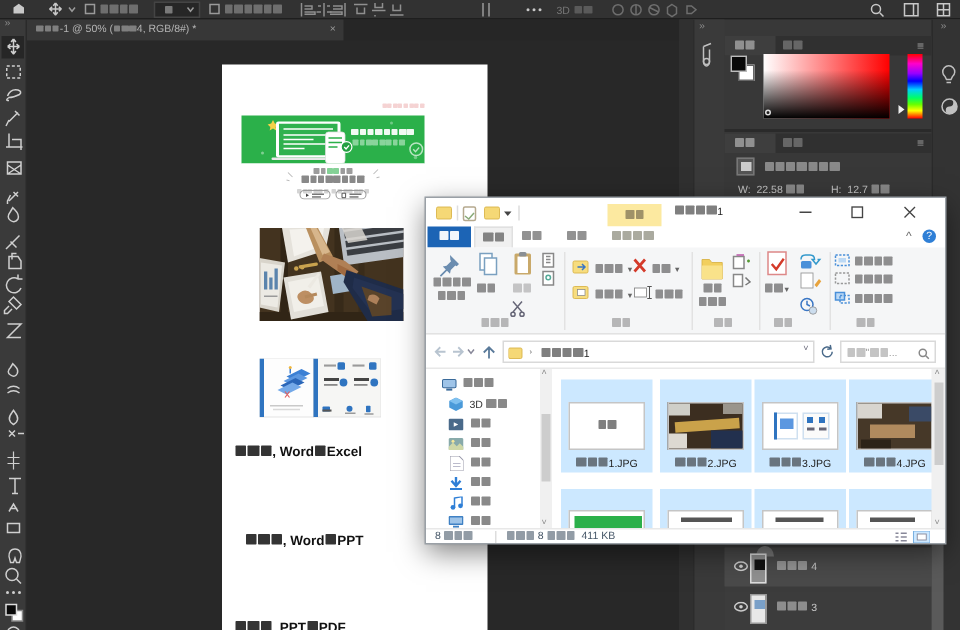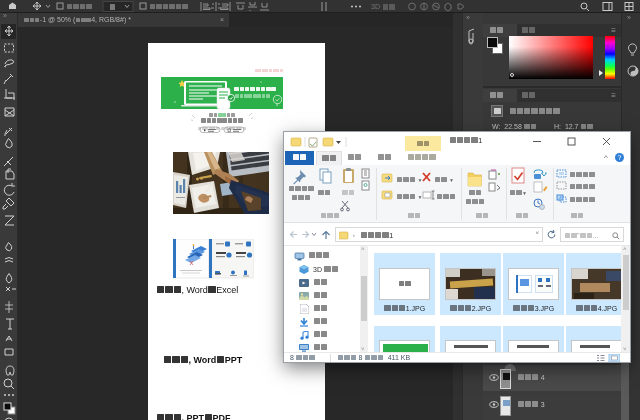--- a/index.html
+++ b/index.html
@@ -330,21 +330,21 @@
       <g fill="#2f74c0">
           <rect x="42" y="32" width="5" height="3.4" rx=".6"></rect>
           <circle cx="60" cy="33.5" r="2"></circle>
           <rect x="71" y="31.5" width="3" height="4.4" rx=".5"></rect>
         </g>
       <rect x="42" y="34" width="6" height="1.4" fill="#555"></rect>
         <rect x="57" y="36" width="7" height="1" fill="#999"></rect>
         <rect x="70" y="36.5" width="6" height="1" fill="#999"></rect>
     </svg>
 
-    <div class="abs d" style="left:8px;top:242px;color:#111;font-weight:normal;font-size:9px"><i class="c c8"></i><i class="c c8"></i><i class="c c8"></i>,&nbsp;Word<i class="c c8"></i>Excel</div>
+    <div class="abs d" style="left:8px;top:253px;color:#111;font-weight:bold;font-size:9px"><i class="c c8"></i><i class="c c8"></i><i class="c c8"></i>,&nbsp;Word<i class="c c8"></i>Excel</div>
     <div class="abs d" style="left:15px;top:312px;color:#111;font-weight:bold;font-size:9px"><i class="c c8"></i><i class="c c8"></i><i class="c c8"></i>,&nbsp;Word<i class="c c8"></i>PPT</div>
     <div class="abs d" style="left:8px;top:370px;color:#111;font-weight:bold;font-size:9px"><i class="c c8"></i><i class="c c8"></i><i class="c c8"></i>,&nbsp;PPT<i class="c c8"></i>PDF</div>
   </div>
   <div class="abs" id="explorer" style="left:284px;top:132px;width:346px;height:230px;background:#fff;overflow:hidden;outline:1px solid #9aa0a6;box-shadow:0 6px 18px rgba(0,0,0,.5),0 0 2px rgba(0,0,0,.3);font-size:7px;color:#333">
 
     <div class="abs" style="left:0;top:0;width:346px;height:19px;background:#fff">
       <svg class="abs" style="left:6px;top:4px" width="70" height="12" viewBox="0 0 70 12">
         <rect x="1" y="2" width="10" height="8" rx="1" fill="#f5d876" stroke="#d9b44a" stroke-width=".6"></rect>
         <path d="M15 1 v10" stroke="#ddd"></path>
         <rect x="19" y="2" width="8" height="9" rx="1" fill="#fff" stroke="#b5a98e"></rect>

